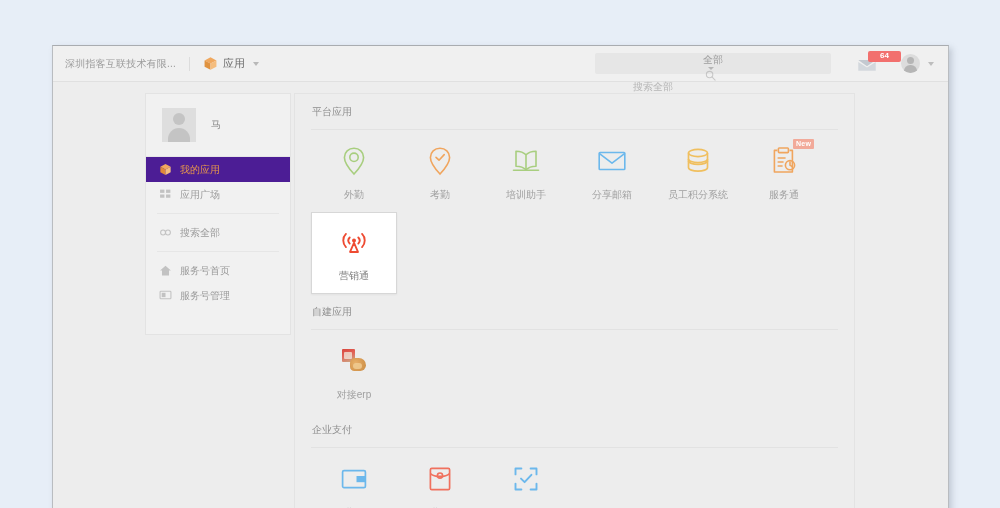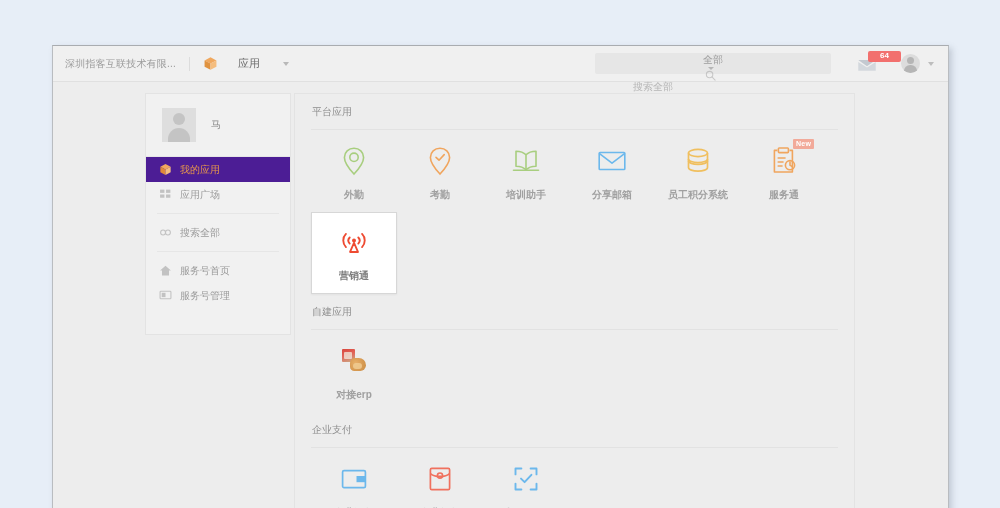--- a/index.html
+++ b/index.html
@@ -44,21 +44,21 @@
     color: #9a9a9a;
     white-space: nowrap;
     letter-spacing: .2px;
   }
   .nav-sep {
     width: 1px; height: 14px;
     background: #dcdcdc;
     margin: 0 13px;
   }
   .app-menu {
-    display: flex; align-items: center; gap: 20px;
+    display: flex; align-items: center; gap: 5px;
     cursor: default;
   }
   .cube-icon { width: 15px; height: 15px; display: block; }
   .app-menu-label {
     font-size: 11px;
     color: #6d6d6d;
   }
   .caret-down {
     width: 0; height: 0;
     border-left: 3.5px solid transparent;
@@ -251,21 +251,20 @@
     width: 30px; height: 30px;
     display: flex; align-items: center; justify-content: center;
     position: relative;
   }
   .app-icon-box svg { display: block; }
   .app-label {
     font-size: 10px;
     color: #a0a0a0;
     margin-top: 12px;
     white-space: nowrap;
-    font-weight: bold;
   }
   .app-tile.highlight .app-label { color: #7d7d7d; }
   .tile-badge {
     position: absolute;
     top: 7px; left: 52px;
     background: #f2aa9a;
     color: #fff;
     font-size: 7px;
     line-height: 9px;
     height: 10px;

